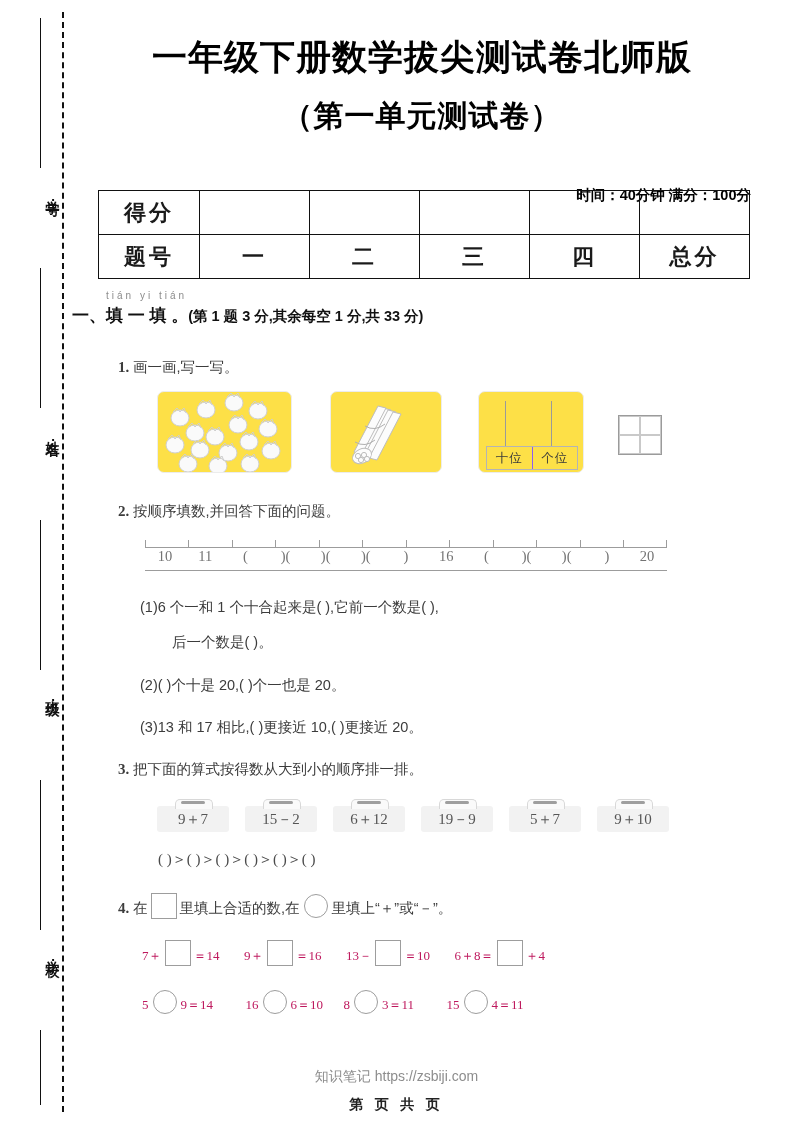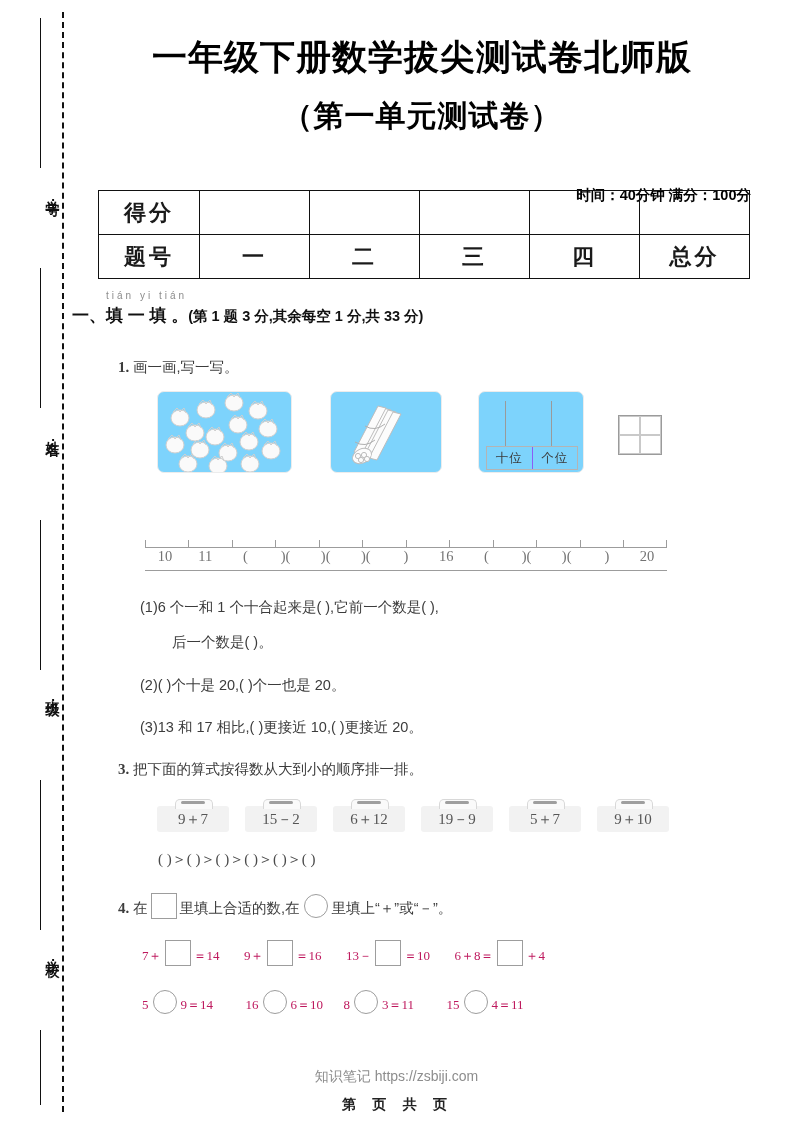--- a/index.html
+++ b/index.html
@@ -84,21 +84,21 @@
   .sec-head .sec-pts{font-size:14.5px;font-weight:bold;}
 
   
   .q{position:absolute;font-size:15px;color:#3c3c3c;white-space:nowrap;}
   .qnum{font-weight:bold;font-family:"Liberation Serif",serif;}
   .qtext{font-family:"Liberation Sans","DejaVu Sans",sans-serif;font-size:14.5px;}
 
   
   .imgbox{
     position:absolute;
-    background:#7dd3fc;
+    background:#fde047;
     border:1px solid #ececec;
     border-radius:7px;
   }
   .pv-chart{position:absolute;}
   .pv-post{position:absolute;width:1.3px;background:#9a9a9a;}
   .pv-base{position:absolute;border:1px solid #b4b4b4;display:flex;}
   .pv-cell{
     flex:1;display:flex;align-items:center;justify-content:center;
     font-family:"Liberation Sans","DejaVu Sans",sans-serif;
     font-size:12.5px;color:#3a3a3a;letter-spacing:1px;
@@ -166,21 +166,21 @@
   .eqline .item{display:inline-block;}
 
   
   .watermark{
     position:absolute;left:0;top:1068px;width:793px;text-align:center;
     font-family:"Liberation Sans","DejaVu Sans",sans-serif;
     font-size:14px;color:#8d8d8d;
   }
   .pagefoot{
     position:absolute;left:0;top:1096px;width:793px;text-align:center;
-    font-family:Liberation Mono, monospace;
+    font-family:Liberation Serif, serif;
     font-weight:bold;font-size:14px;color:#222;letter-spacing:4px;
   }
 </style>
 </head>
 <body>
 
 <div class="page">
 
   <div class="margin-strip">
     <div class="dashed-line"></div>
@@ -330,20 +330,24 @@
     </div>
   </div>
 
   <div class="grid2" style="left:618px;top:415px;width:42px;height:38px;">
     <span></span>
     <span></span>
     <span></span>
     <span></span>
   </div>
 
+  <div class="q" style="left:118px;top:502px;">
+    <span class="qnum">2.</span>
+    <span class="qtext">按顺序填数,并回答下面的问题。</span>
+  </div>
 
   <div class="numline" style="left:145px;top:540px;width:522px;height:34px;">
     <div class="tick" style="left:0;"></div>
     <div class="tick" style="left:43px;"></div>
     <div class="tick" style="left:87px;"></div>
     <div class="tick" style="left:130px;"></div>
     <div class="tick" style="left:174px;"></div>
     <div class="tick" style="left:217px;"></div>
     <div class="tick" style="left:261px;"></div>
     <div class="tick" style="left:304px;"></div>

